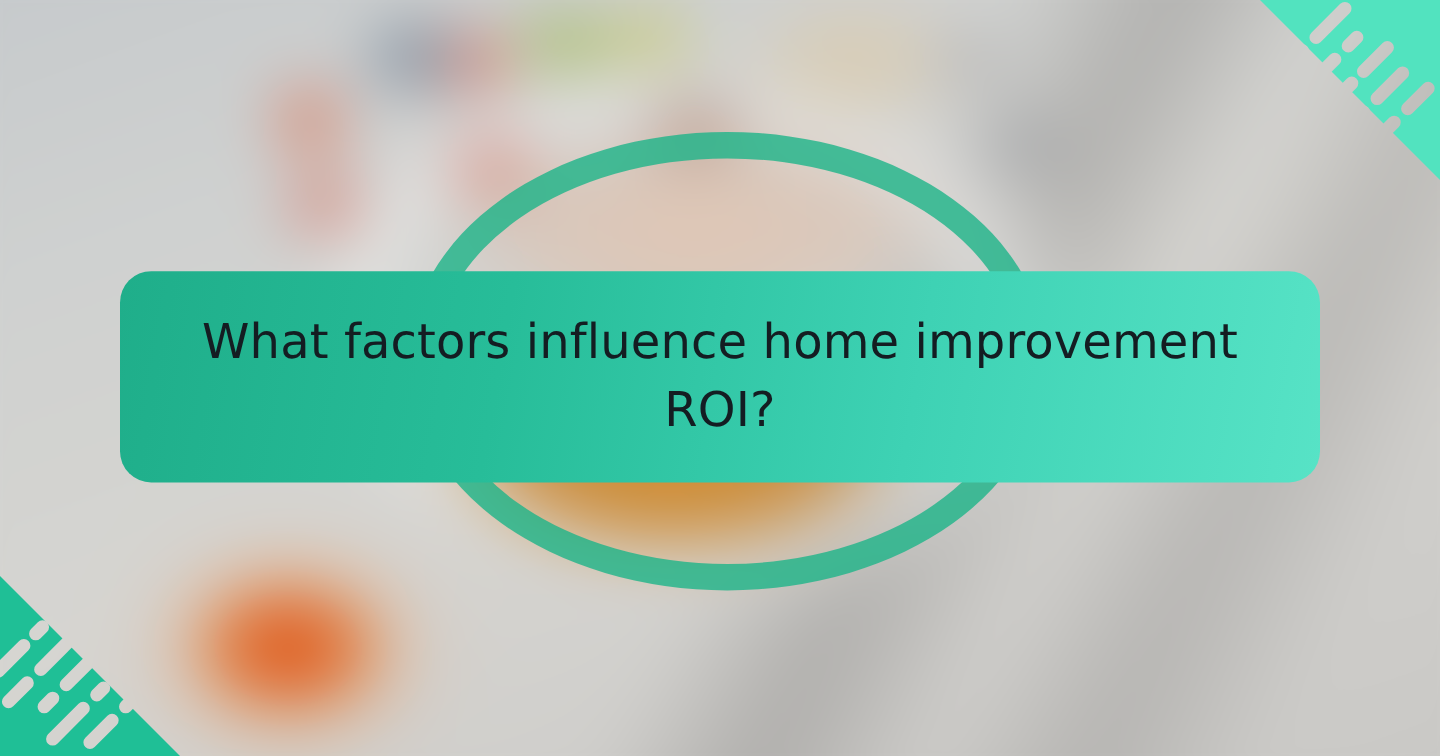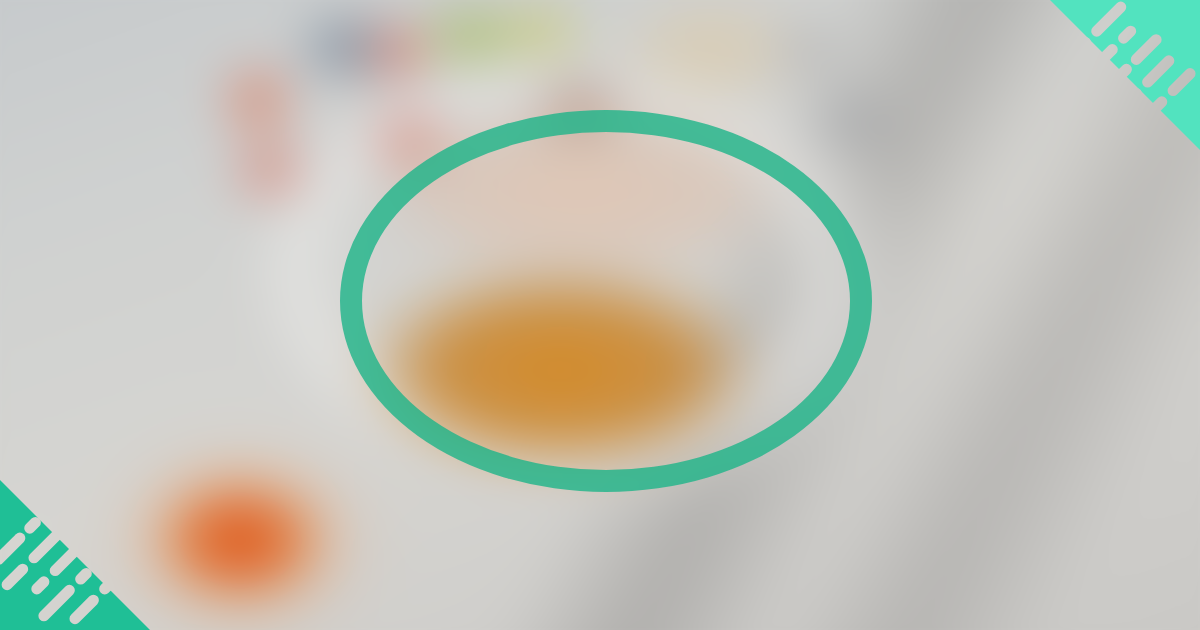--- a/index.html
+++ b/index.html
@@ -169,14 +169,17 @@
             <path d="M30 120 h26" stroke-width="11"></path>
             <path d="M72 120 h10" stroke-width="11"></path>
             <path d="M98 120 h24" stroke-width="11"></path>
           </g>
         </mask>
       </defs>
       <path d="M0 0 L0 150 L150 150 Z" fill="#1fbf96" mask="url(#m-bl)"></path>
     </svg>
   </div>
 
+  <div class="banner">
+    <h1 class="banner-title">What factors influence home improvement ROI?</h1>
+  </div>
 
 </div>
 
 </body></html>

